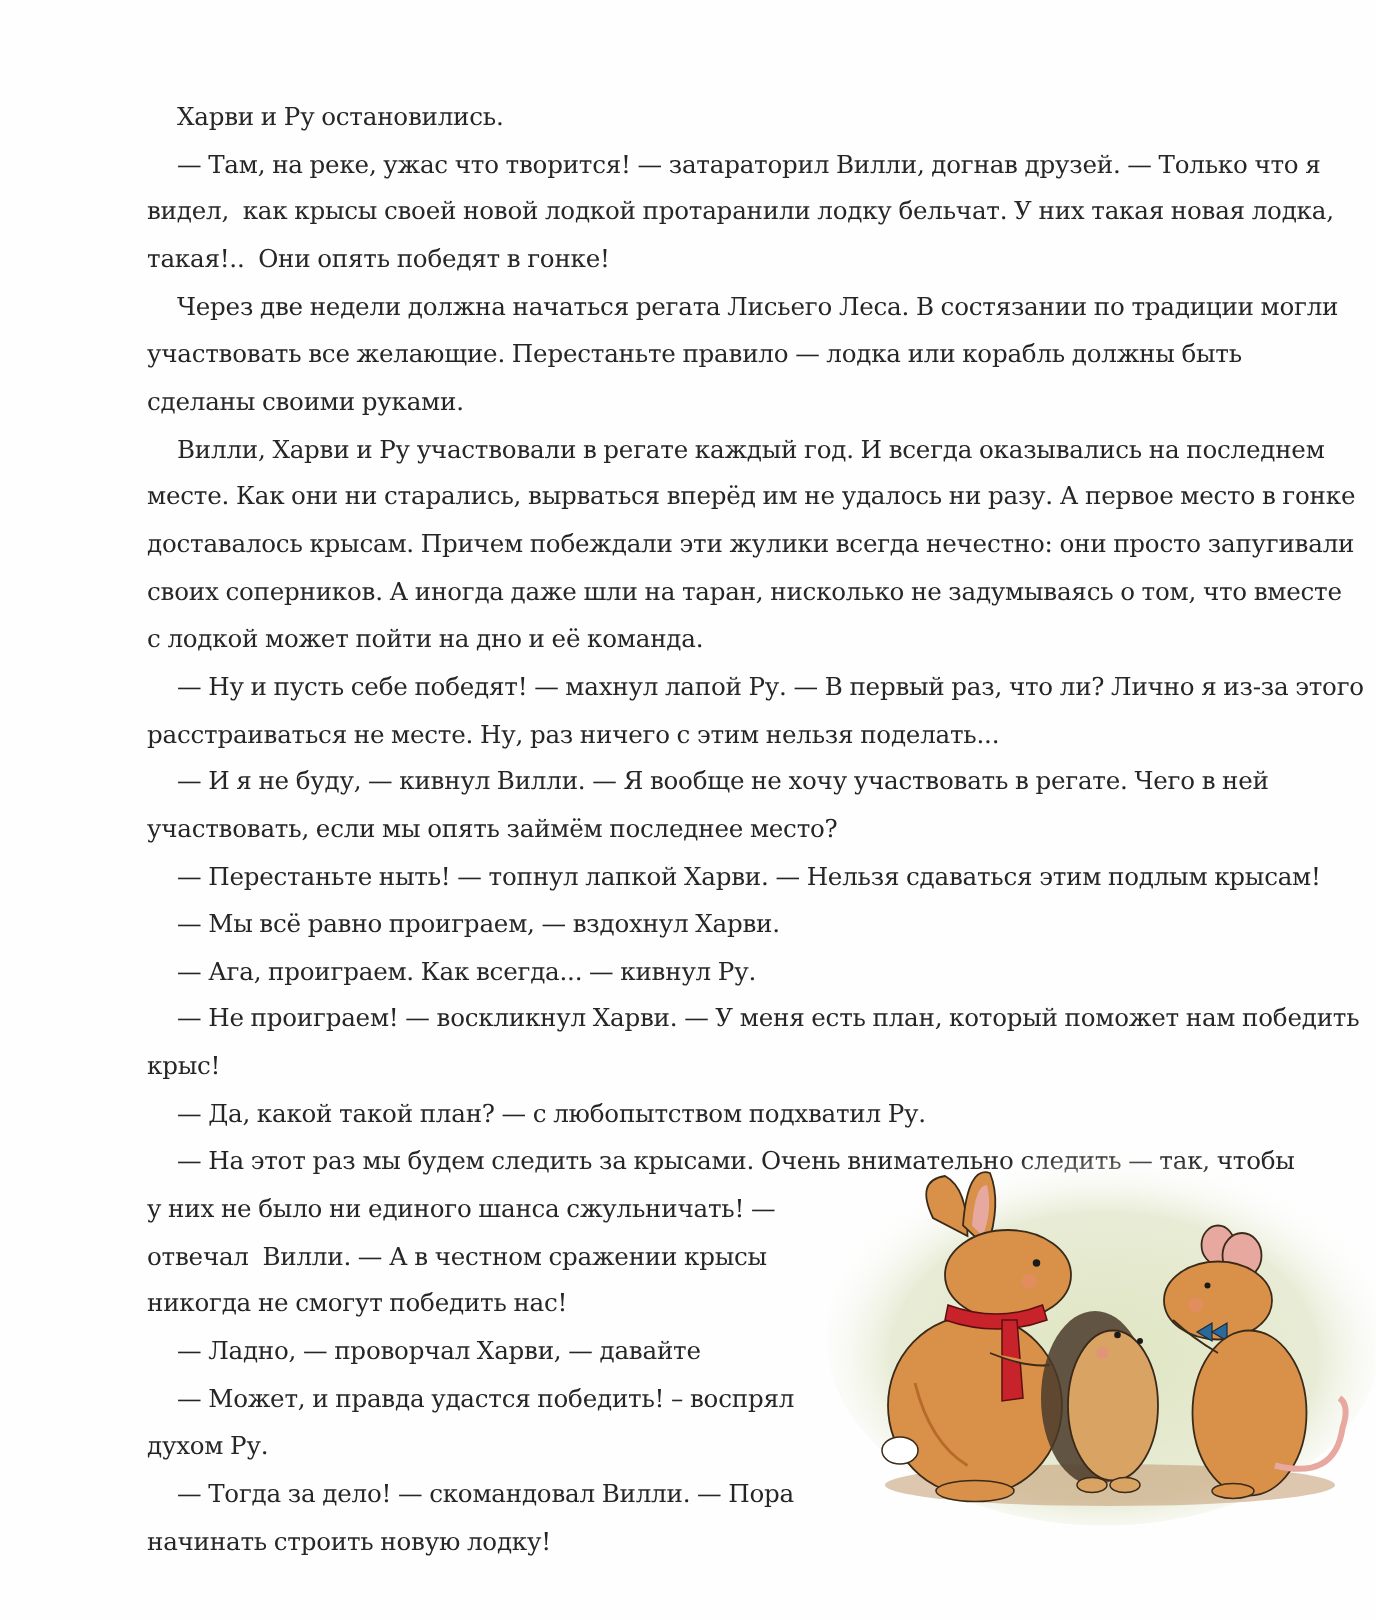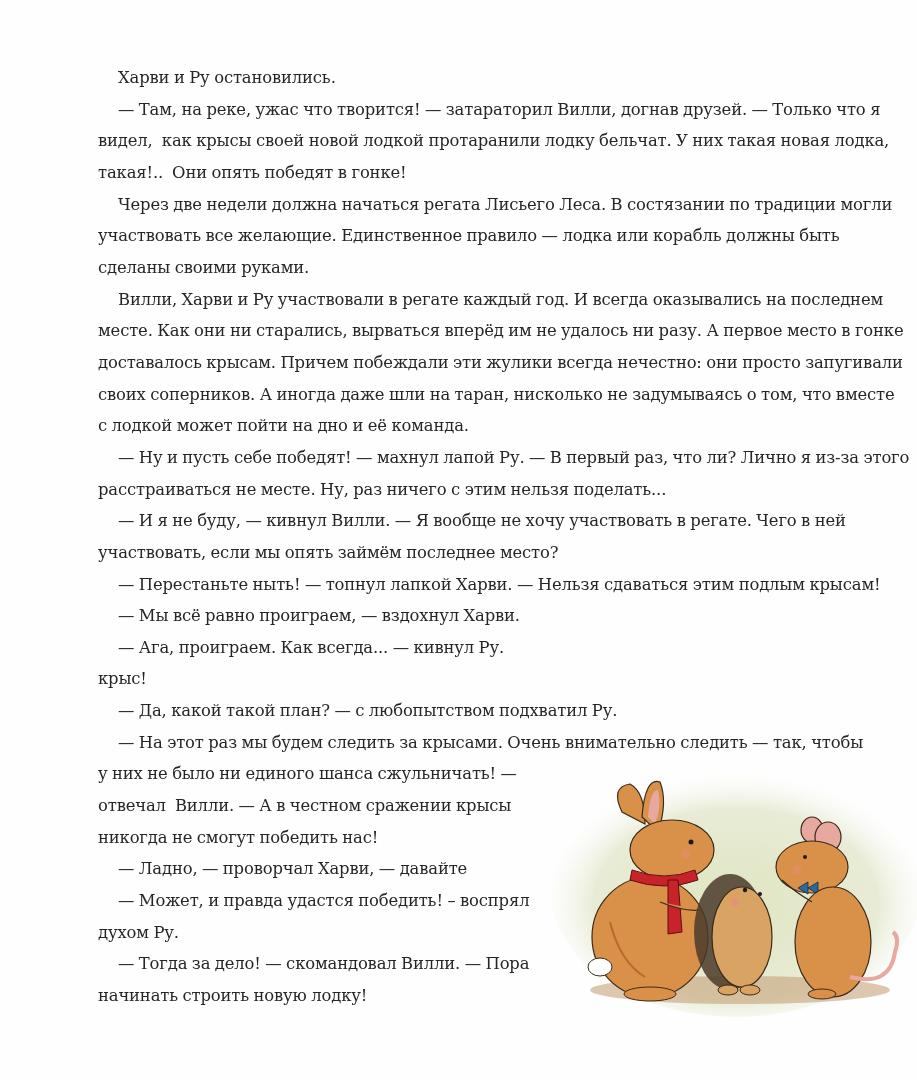--- a/index.html
+++ b/index.html
@@ -49,34 +49,35 @@
 </head>
 <body>
 
 <div class="page">
   <div class="text-block" id="text-block">
       <span class="line indent">Харви и Ру остановились.</span>
       <span class="line indent">— Там, на реке, ужас что творится! — затараторил Вилли, догнав друзей. — Только что я</span>
       <span class="line">видел,  как крысы своей новой лодкой протаранили лодку бельчат. У них такая новая лодка,</span>
       <span class="line">такая!..  Они опять победят в гонке!</span>
       <span class="line indent">Через две недели должна начаться регата Лисьего Леса. В состязании по традиции могли</span>
-      <span class="line">участвовать все желающие. Единственное правило — лодка или корабль должны быть</span>
+      <span class="line">участвовать все желающие. Перестаньте правило — лодка или корабль должны быть</span>
       <span class="line">сделаны своими руками.</span>
       <span class="line indent">Вилли, Харви и Ру участвовали в регате каждый год. И всегда оказывались на последнем</span>
       <span class="line">месте. Как они ни старались, вырваться вперёд им не удалось ни разу. А первое место в гонке</span>
       <span class="line">доставалось крысам. Причем побеждали эти жулики всегда нечестно: они просто запугивали</span>
       <span class="line">своих соперников. А иногда даже шли на таран, нисколько не задумываясь о том, что вместе</span>
       <span class="line">с лодкой может пойти на дно и её команда.</span>
       <span class="line indent">— Ну и пусть себе победят! — махнул лапой Ру. — В первый раз, что ли? Лично я из-за этого</span>
       <span class="line">расстраиваться не месте. Ну, раз ничего с этим нельзя поделать...</span>
       <span class="line indent">— И я не буду, — кивнул Вилли. — Я вообще не хочу участвовать в регате. Чего в ней</span>
       <span class="line">участвовать, если мы опять займём последнее место?</span>
       <span class="line indent">— Перестаньте ныть! — топнул лапкой Харви. — Нельзя сдаваться этим подлым крысам!</span>
       <span class="line indent">— Мы всё равно проиграем, — вздохнул Харви.</span>
       <span class="line indent">— Ага, проиграем. Как всегда... — кивнул Ру.</span>
+      <span class="line indent">— Не проиграем! — воскликнул Харви. — У меня есть план, который поможет нам победить</span>
       <span class="line">крыс!</span>
       <span class="line indent">— Да, какой такой план? — с любопытством подхватил Ру.</span>
       <span class="line indent">— На этот раз мы будем следить за крысами. Очень внимательно следить — так, чтобы</span>
       <span class="line">у них не было ни единого шанса сжульничать! —</span>
       <span class="line">отвечал  Вилли. — А в честном сражении крысы</span>
       <span class="line">никогда не смогут победить нас!</span>
       <span class="line indent">— Ладно, — проворчал Харви, — давайте</span>
       <span class="line indent">— Может, и правда удастся победить! – воспрял</span>
       <span class="line">духом Ру.</span>
       <span class="line indent">— Тогда за дело! — скомандовал Вилли. — Пора</span>

